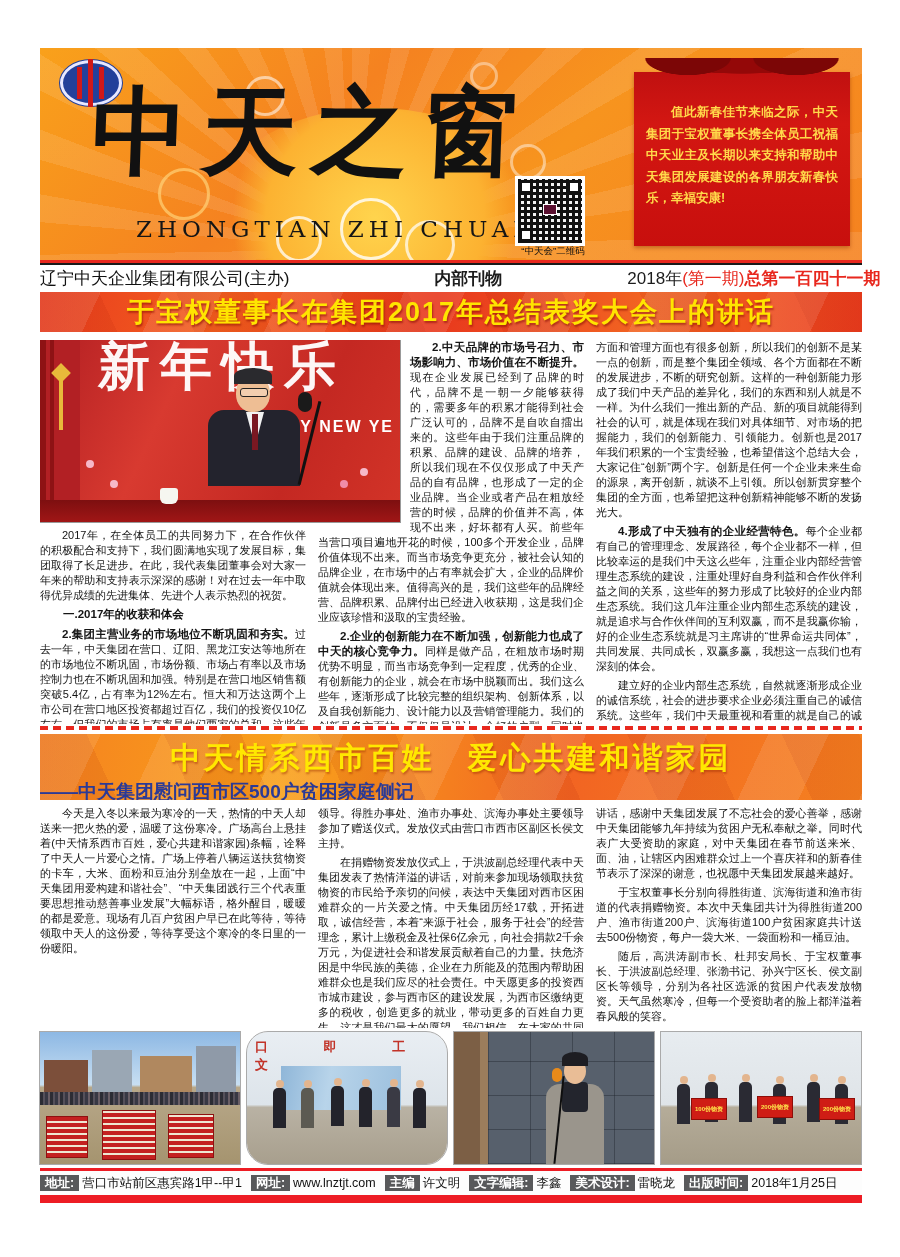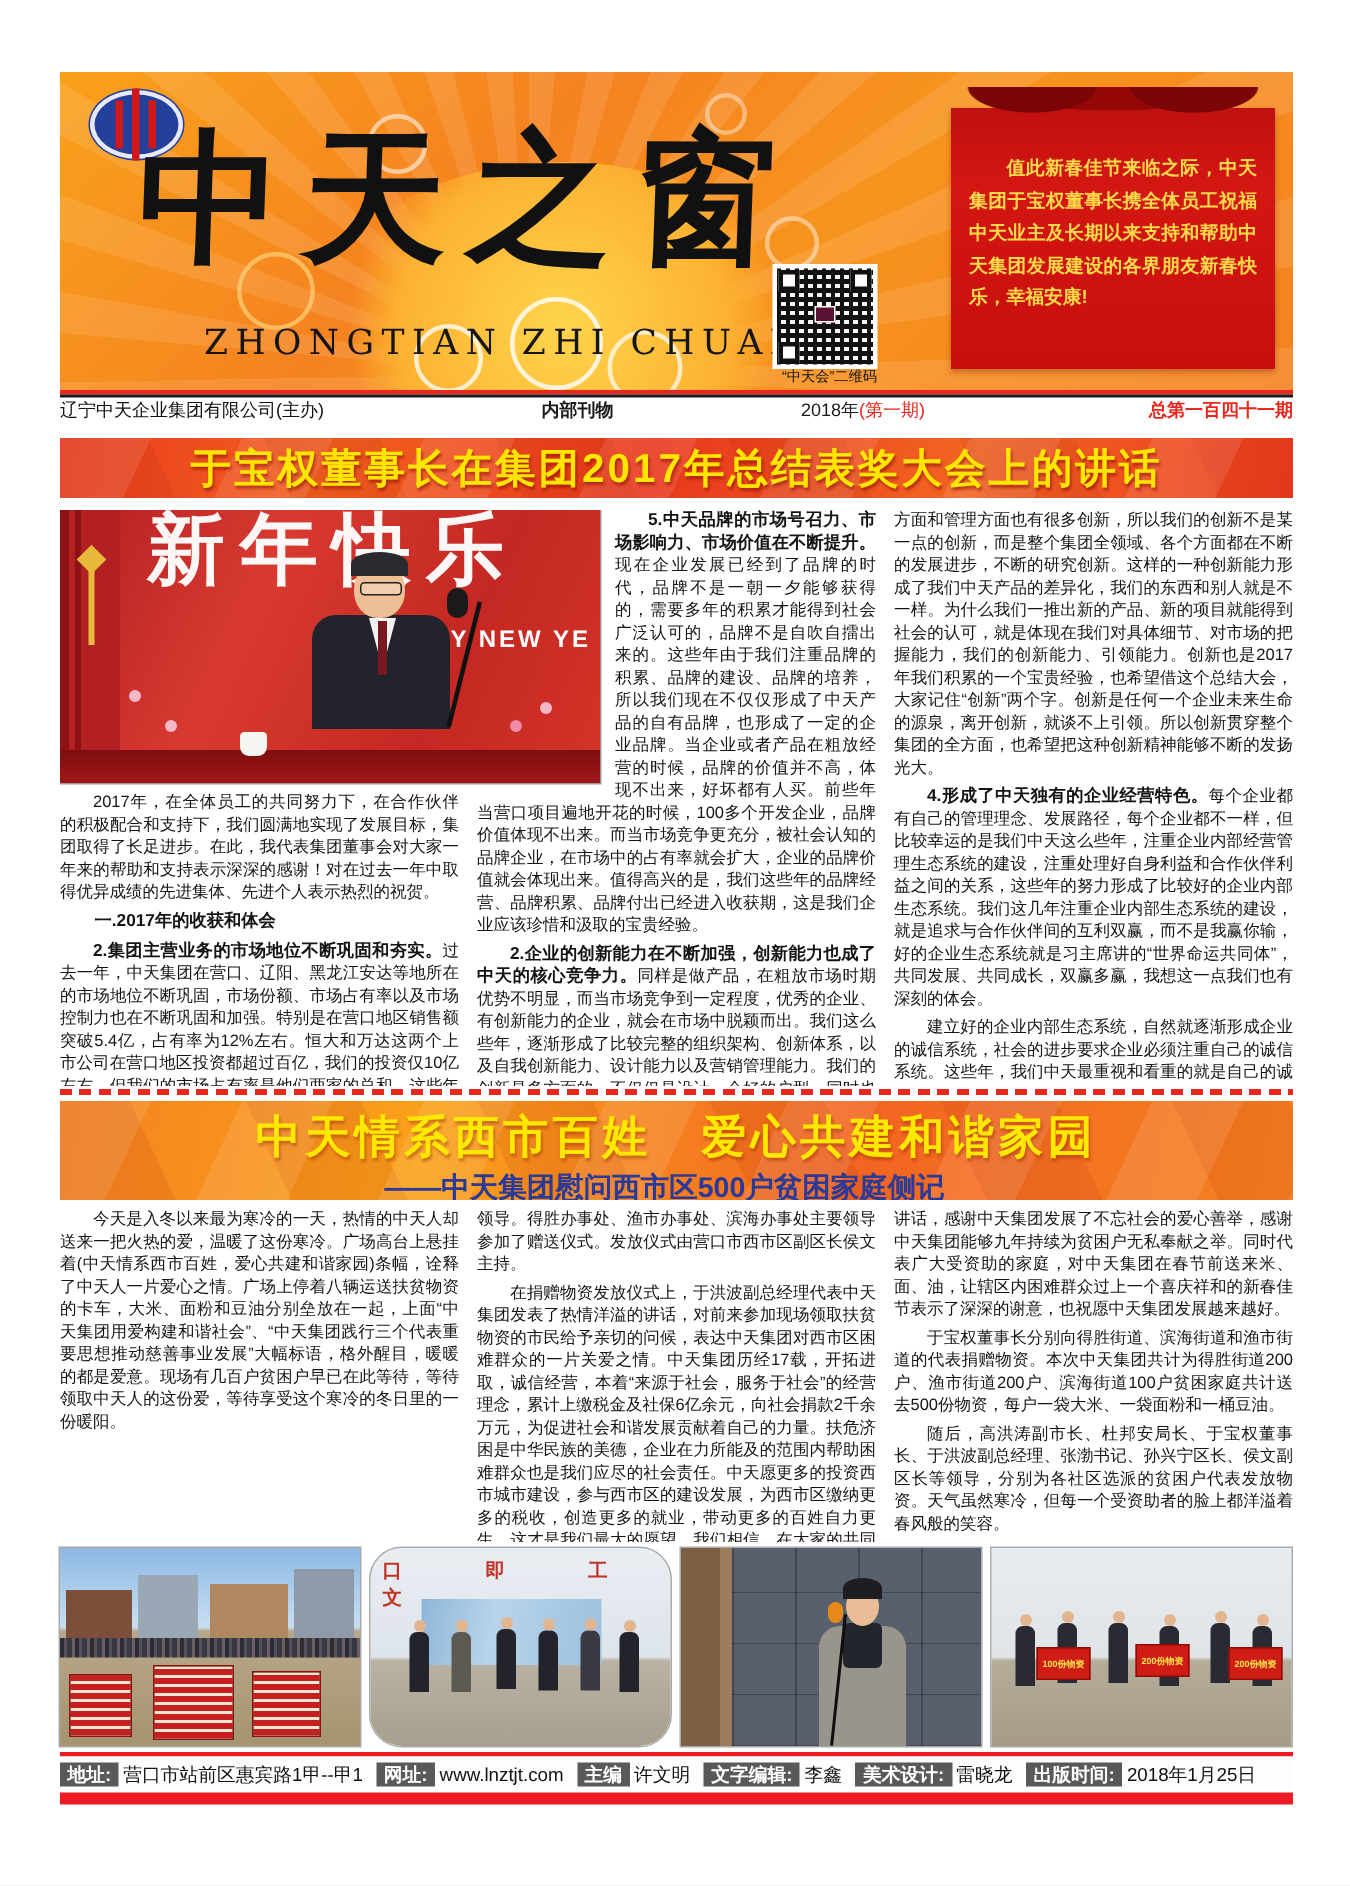--- a/index.html
+++ b/index.html
@@ -43,41 +43,41 @@
             box-shadow:0 2px 4px rgba(120,30,0,.4);}
   .greeting::before{content:"";position:absolute;left:0;top:-14px;width:100%;height:34px;
             background:radial-gradient(ellipse 70px 28px at 25% 0,#7c0606 60%,transparent 62%),
                        radial-gradient(ellipse 70px 28px at 75% 0,#7c0606 60%,transparent 62%),
                        radial-gradient(ellipse 120px 22px at 50% 0,#940808 70%,transparent 72%);}
   .greeting-text{position:relative;padding:30px 12px 8px 12px;color:#ffd94a;font-weight:bold;
                  font-size:12.5px;line-height:1.72;text-indent:2em;text-align:justify;}
 
   
   .infobar{position:absolute;left:40px;top:263px;width:822px;height:25px;border-top:2px solid #1a1a1a;
-           display:flex;align-items:flex-start;font-size:12px;}
+           display:flex;align-items:flex-end;font-size:17px;}
   .infobar .pub{flex:0 0 auto;color:#111;}
   .infobar .cat{flex:0 0 auto;margin-left:145px;font-weight:bold;}
   .infobar .yr{flex:0 0 auto;margin-left:125px;}
   .infobar .yr .red{color:#e8281e;}
   .infobar .tot{flex:0 0 auto;margin-left:auto;color:#e8281e;font-weight:bold;}
 
   
   .banner1{position:absolute;left:40px;top:292px;width:822px;height:40px;
            background:linear-gradient(100deg,#e93c1e 0%,#f2601f 22%,#e8381d 48%,#f26522 74%,#e93c1e 100%);
            display:flex;align-items:center;justify-content:center;overflow:hidden;}
   .banner1::before,.banner2::before{content:"";position:absolute;inset:0;
            background:repeating-linear-gradient(115deg,rgba(255,255,255,.10) 0 55px,rgba(255,255,255,0) 55px 110px),
                       repeating-linear-gradient(65deg,rgba(160,20,0,.10) 0 70px,rgba(160,20,0,0) 70px 140px);}
   .banner1 .t{position:relative;font-size:27px;font-weight:bold;color:#ffe500;letter-spacing:2px;
               text-shadow:1px 2px 2px rgba(130,10,0,.55);}
   .banner2{position:absolute;left:40px;top:734px;width:822px;height:66px;
            background:linear-gradient(100deg,#f58220 0%,#f9a11b 30%,#f26522 65%,#f58220 100%);overflow:hidden;}
   .banner2 .t1{position:relative;text-align:center;margin-top:4px;font-size:30px;font-weight:bold;
                color:#ffe800;letter-spacing:3px;text-shadow:1px 2px 2px rgba(150,40,0,.45);}
-  .banner2 .t2{position:relative;text-align:center;padding-right:16px;font-size:19px;font-weight:bold;color:#2b3a96;}
+  .banner2 .t2{position:relative;text-align:left;padding-right:16px;font-size:19px;font-weight:bold;color:#2b3a96;}
 
   
   .article{position:absolute;left:40px;width:822px;display:flex;gap:12px;overflow:hidden;}
   .article .col{width:266px;flex:0 0 266px;overflow:hidden;}
   .article p{margin:0 0 4px 0;font-size:11px;line-height:15px;text-align:justify;color:#141414;}
   .article p.ind{text-indent:2em;}
   .article p.h{font-weight:bold;font-size:11.5px;text-indent:2em;margin:4px 0 5px 0;}
   .article b.lead{font-size:11.5px;}
   .article1{top:340px;height:384px;justify-content:center;}
   .article2{top:806px;height:222px;}
@@ -233,21 +233,21 @@
       <div class="p1-desk"></div>
       <div class="p1-cup"></div>
     </div>
     <div class="col" style="padding-top:188px;">
       <p class="ind">2017年，在全体员工的共同努力下，在合作伙伴的积极配合和支持下，我们圆满地实现了发展目标，集团取得了长足进步。在此，我代表集团董事会对大家一年来的帮助和支持表示深深的感谢！对在过去一年中取得优异成绩的先进集体、先进个人表示热烈的祝贺。</p>
       <p class="h">一.2017年的收获和体会</p>
       <p class="ind"><b class="lead">2.集团主营业务的市场地位不断巩固和夯实。</b><span>过去一年，中天集团在营口、辽阳、黑龙江安达等地所在的市场地位不断巩固，市场份额、市场占有率以及市场控制力也在不断巩固和加强。特别是在营口地区销售额突破5.4亿，占有率为12%左右。恒大和万达这两个上市公司在营口地区投资都超过百亿，我们的投资仅10亿左右，但我们的市场占有率是他们两家的总和。这些年我们深耕营口，使得市场地位达到了一定深度。实践证明，我们既可以加大对外埠的投资，</span></p>
     </div>
     <div class="col">
       <div class="p1-spacer"></div>
-      <p class="ind"><b class="lead">5.中天品牌的市场号召力、市场影响力、市场价值在不断提升。</b><span>现在企业发展已经到了品牌的时代，品牌不是一朝一夕能够获得的，需要多年的积累才能得到社会广泛认可的，品牌不是自吹自擂出来的。这些年由于我们注重品牌的积累、品牌的建设、品牌的培养，所以我们现在不仅仅形成了中天产品的自有品牌，也形成了一定的企业品牌。当企业或者产品在粗放经营的时候，品牌的价值并不高，体现不出来，好坏都有人买。前些年当营口项目遍地开花的时候，100多个开发企业，品牌价值体现不出来。而当市场竞争更充分，被社会认知的品牌企业，在市场中的占有率就会扩大，企业的品牌价值就会体现出来。值得高兴的是，我们这些年的品牌经营、品牌积累、品牌付出已经进入收获期，这是我们企业应该珍惜和汲取的宝贵经验。</span></p>
+      <p class="ind"><b class="lead">2.中天品牌的市场号召力、市场影响力、市场价值在不断提升。</b><span>现在企业发展已经到了品牌的时代，品牌不是一朝一夕能够获得的，需要多年的积累才能得到社会广泛认可的，品牌不是自吹自擂出来的。这些年由于我们注重品牌的积累、品牌的建设、品牌的培养，所以我们现在不仅仅形成了中天产品的自有品牌，也形成了一定的企业品牌。当企业或者产品在粗放经营的时候，品牌的价值并不高，体现不出来，好坏都有人买。前些年当营口项目遍地开花的时候，100多个开发企业，品牌价值体现不出来。而当市场竞争更充分，被社会认知的品牌企业，在市场中的占有率就会扩大，企业的品牌价值就会体现出来。值得高兴的是，我们这些年的品牌经营、品牌积累、品牌付出已经进入收获期，这是我们企业应该珍惜和汲取的宝贵经验。</span></p>
       <p class="ind"><b class="lead">2.企业的创新能力在不断加强，创新能力也成了中天的核心竞争力。</b><span>同样是做产品，在粗放市场时期优势不明显，而当市场竞争到一定程度，优秀的企业、有创新能力的企业，就会在市场中脱颖而出。我们这么些年，逐渐形成了比较完整的组织架构、创新体系，以及自我创新能力、设计能力以及营销管理能力。我们的创新是多方面的，不仅仅是设计一个好的户型，同时也形成一系列好的产品。我们在营销</span></p>
     </div>
     <div class="col">
       <p>方面和管理方面也有很多创新，所以我们的创新不是某一点的创新，而是整个集团全领域、各个方面都在不断的发展进步，不断的研究创新。这样的一种创新能力形成了我们中天产品的差异化，我们的东西和别人就是不一样。为什么我们一推出新的产品、新的项目就能得到社会的认可，就是体现在我们对具体细节、对市场的把握能力，我们的创新能力、引领能力。创新也是2017年我们积累的一个宝贵经验，也希望借这个总结大会，大家记住“创新”两个字。创新是任何一个企业未来生命的源泉，离开创新，就谈不上引领。所以创新贯穿整个集团的全方面，也希望把这种创新精神能够不断的发扬光大。</p>
       <p class="ind"><b class="lead">4.形成了中天独有的企业经营特色。</b><span>每个企业都有自己的管理理念、发展路径，每个企业都不一样，但比较幸运的是我们中天这么些年，注重企业内部经营管理生态系统的建设，注重处理好自身利益和合作伙伴利益之间的关系，这些年的努力形成了比较好的企业内部生态系统。我们这几年注重企业内部生态系统的建设，就是追求与合作伙伴间的互利双赢，而不是我赢你输，好的企业生态系统就是习主席讲的“世界命运共同体”，共同发展、共同成长，双赢多赢，我想这一点我们也有深刻的体会。</span></p>
       <p class="ind"><span>建立好的企业内部生态系统，自然就逐渐形成企业的诚信系统，社会的进步要求企业必须注重自己的诚信系统。这些年，我们中天最重视和看重的就是自己的诚信建设，这使得我们在社会上的企业信誉逐渐提高。今天来了几位银行的朋友，他们为什么愿意和我们合作，就是觉得中天可信，中天做事踏踏实实。我们企业高管任何一个人在银行征信系统都是健康的，这也不是说很容易做到的。在今后的社会发展中，不管是企业还是个人，都应该把自己的信誉、企业的诚信放在最重要的位置，离开诚信，就将离开市场，被社会所淘汰，这也是我们过去一年的一个体会。</span></p>
     </div>
   </div>
 
   <div class="dashes"></div>

